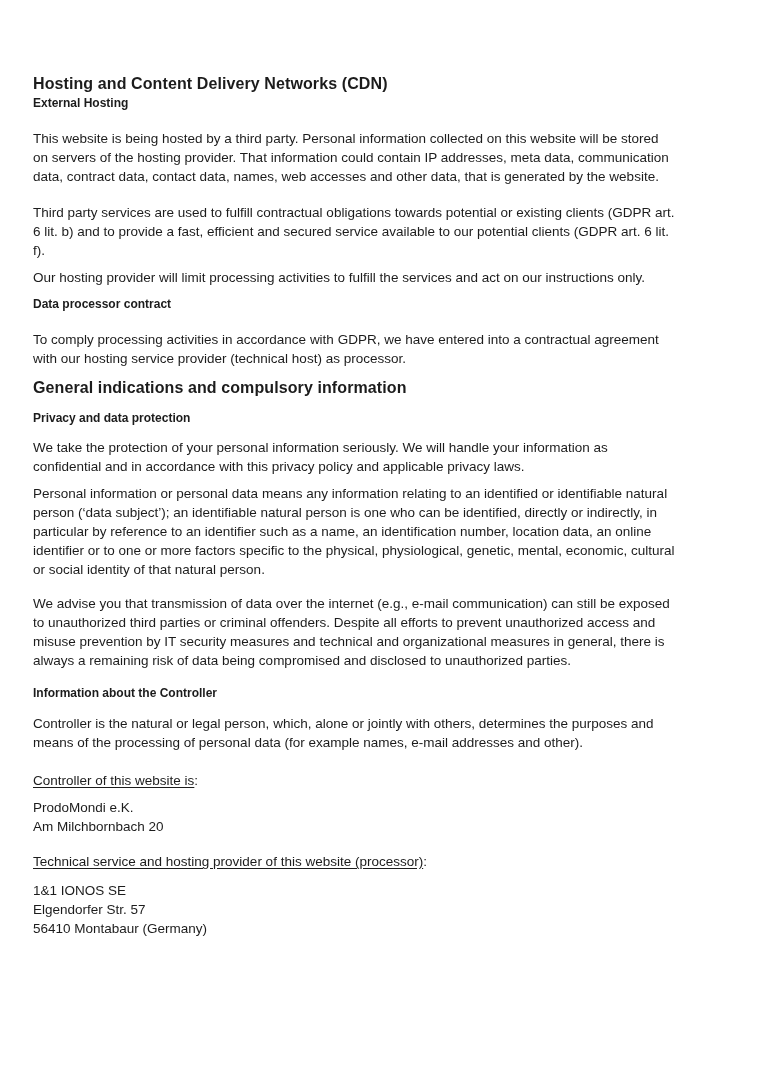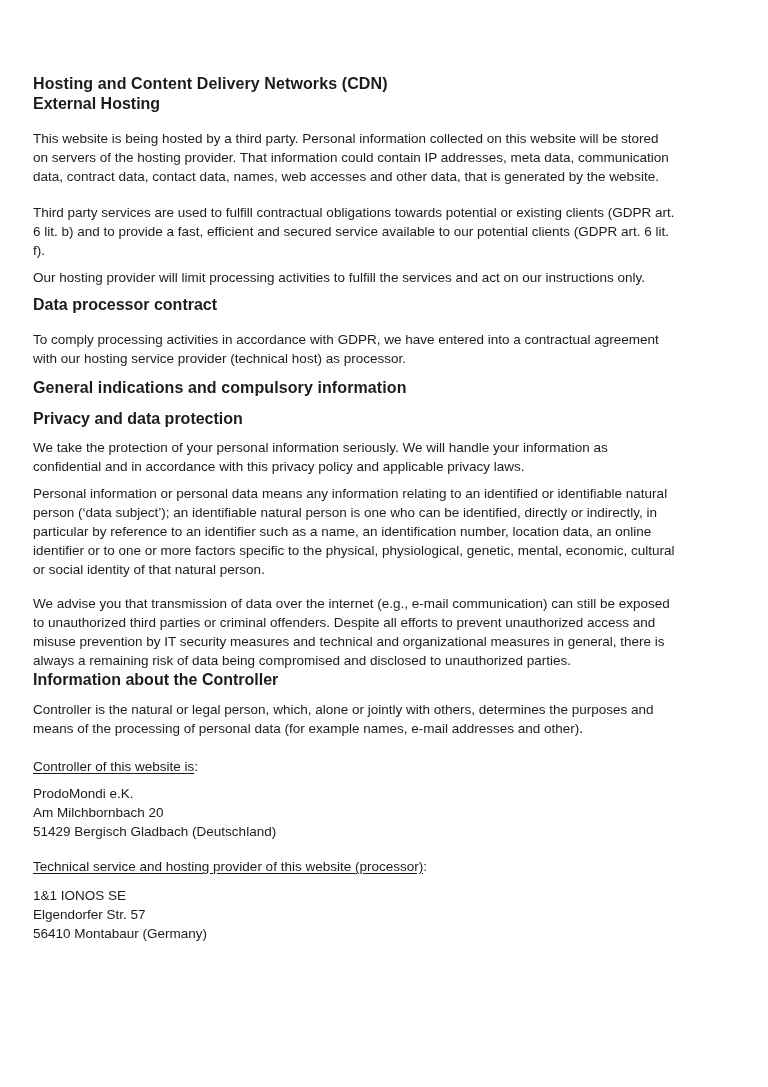--- a/index.html
+++ b/index.html
@@ -25,38 +25,38 @@
   }
   .page > :first-child { margin-top: 0; }
   h1, h2, p, .line { margin: 0; padding: 0; }
   h1 {
     font-size: 16px;
     line-height: 21px;
     font-weight: bold;
     letter-spacing: 0.1px;
   }
   h2 {
-    font-size: 16px;
+    font-size: 12px;
     line-height: 19px;
     font-weight: bold;
   }
   p {
     max-width: 702px;
   }
   .addr .line { line-height: 19px; }
   .u {
     text-decoration: underline;
     text-underline-offset: 2px;
   }
   .email { margin-left: 5px; }
   
   .mt0  { margin-top: 0; }
   .mt10 { margin-top: 10px; }
   .mt11 { margin-top: 11px; }
-  .mt14 { }
+  .mt14 { margin-top: 14px; }
   .mt15 { margin-top: 15px; }
   .mt16 { margin-top: 16px; }
   .mt17 { margin-top: 17px; }
   .mt18 { margin-top: 8px; }
   .mt19 { margin-top: 19px; }
   .mt24 { margin-top: 9px; }
   .mt31 { margin-top: 16px; }
 </style>
 </head>
 <body>
@@ -81,21 +81,20 @@
   <p class="mt15">We advise you that transmission of data over the internet (e.g., e-mail communication) can still be exposed to unauthorized third parties or criminal offenders. Despite all efforts to prevent unauthorized access and misuse prevention by IT security measures and technical and organizational measures in general, there is always a remaining risk of data being compromised and disclosed to unauthorized parties.</p>
 
   <h2 class="mt14">Information about the Controller</h2>
   <p class="mt11">Controller is the natural or legal person, which, alone or jointly with others, determines the purposes and means of the processing of personal data (for example names, e-mail addresses and other).</p>
 
   <p class="mt19"><span class="u">Controller of this website is</span><span>:</span></p>
 
   <div class="addr mt18">
     <div class="line">ProdoMondi e.K.</div>
     <div class="line">Am Milchbornbach 20</div>
-    <div class="line">51429 Bergisch Gladbach (Deutschland)</div>
   </div>
 
   <p class="mt31"><span class="u">Technical service and hosting provider of this website (processor)</span><span>:</span></p>
 
   <div class="addr mt10">
     <div class="line">1&amp;1 IONOS SE</div>
     <div class="line">Elgendorfer Str. 57</div>
     <div class="line">56410 Montabaur (Germany)</div>
   </div>
 

